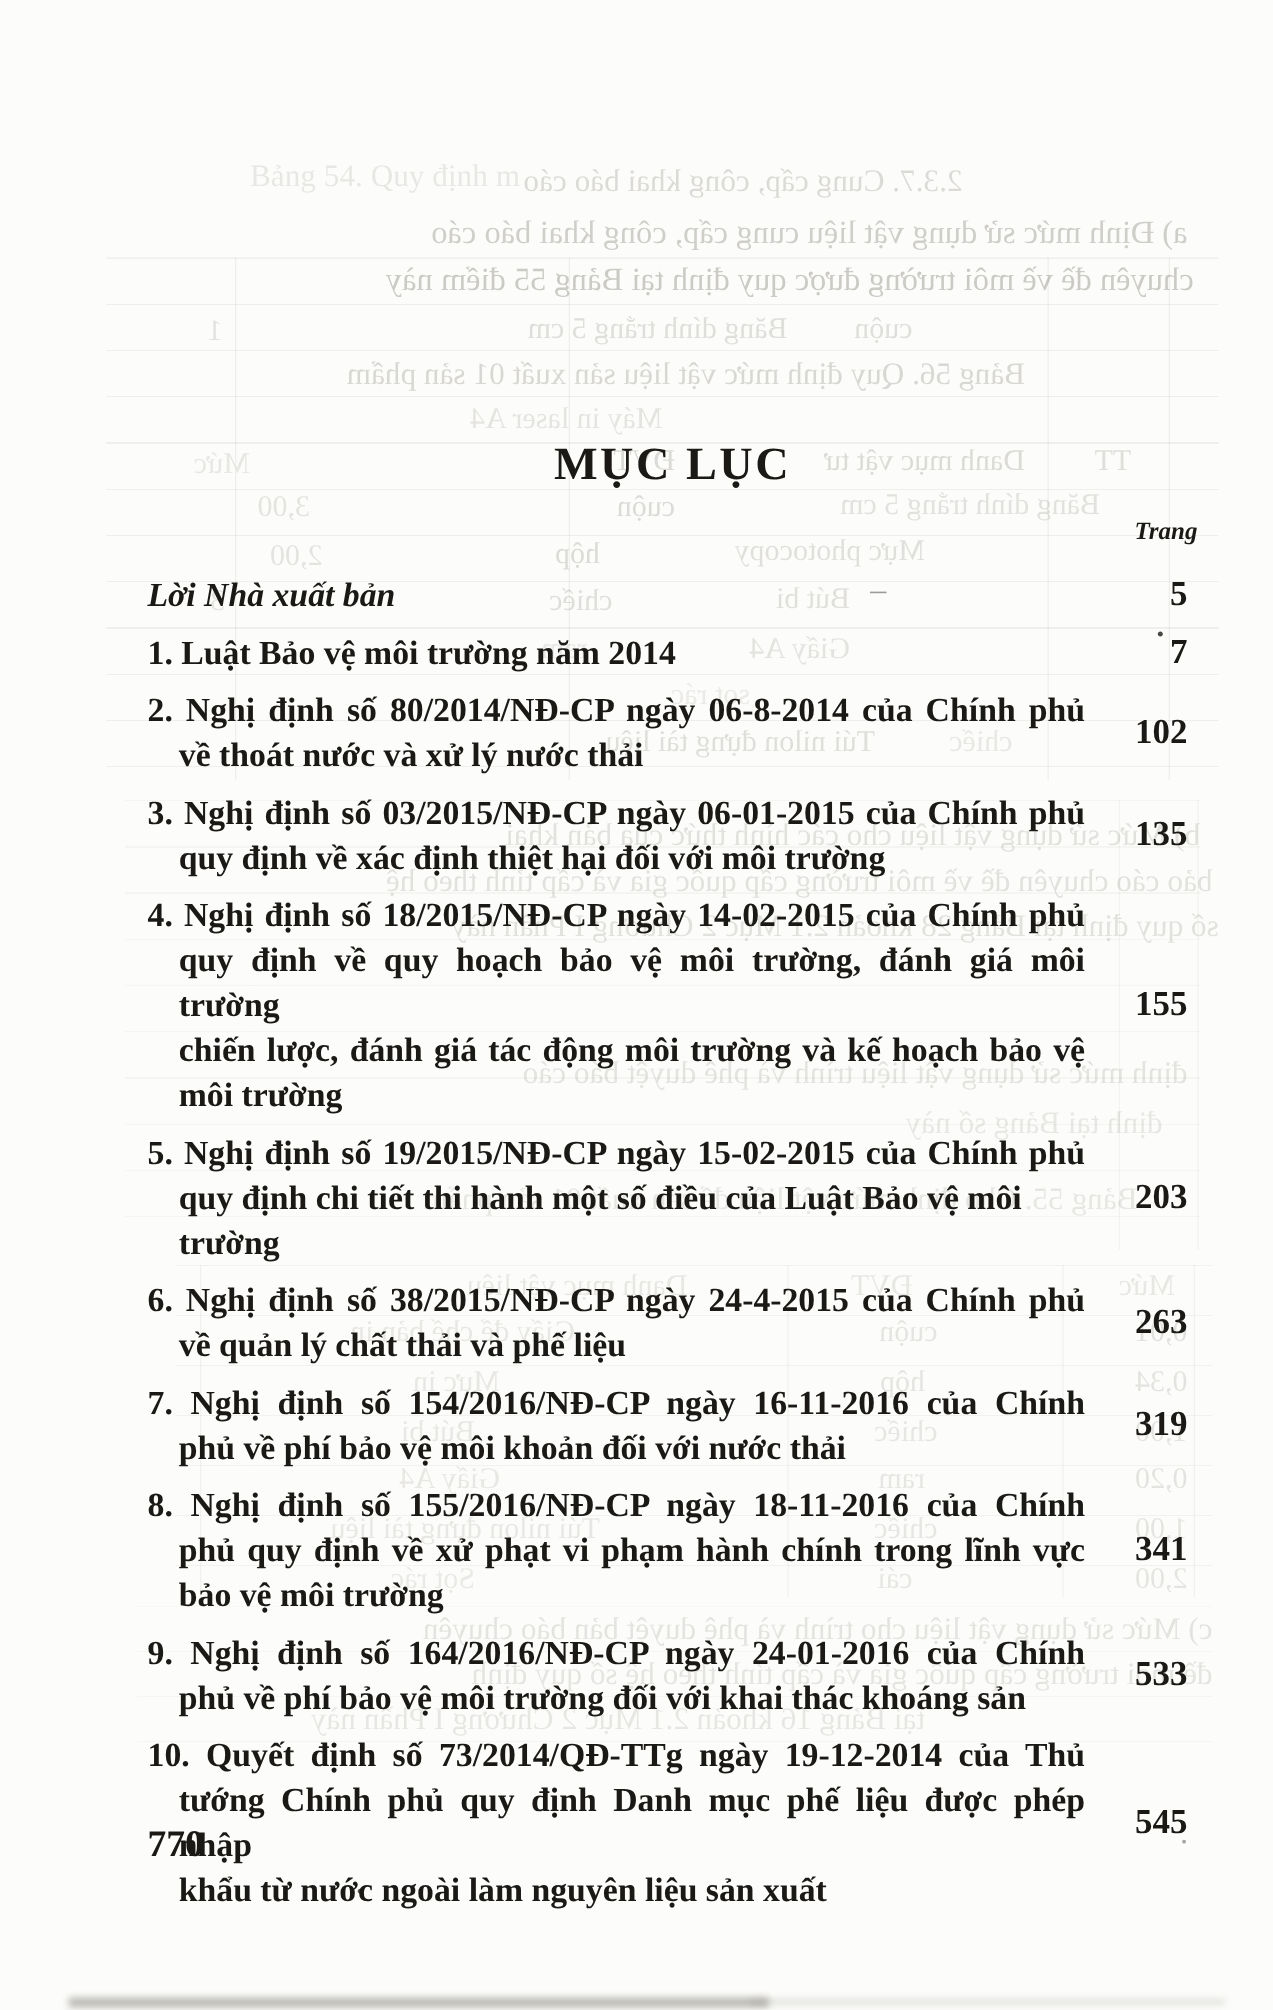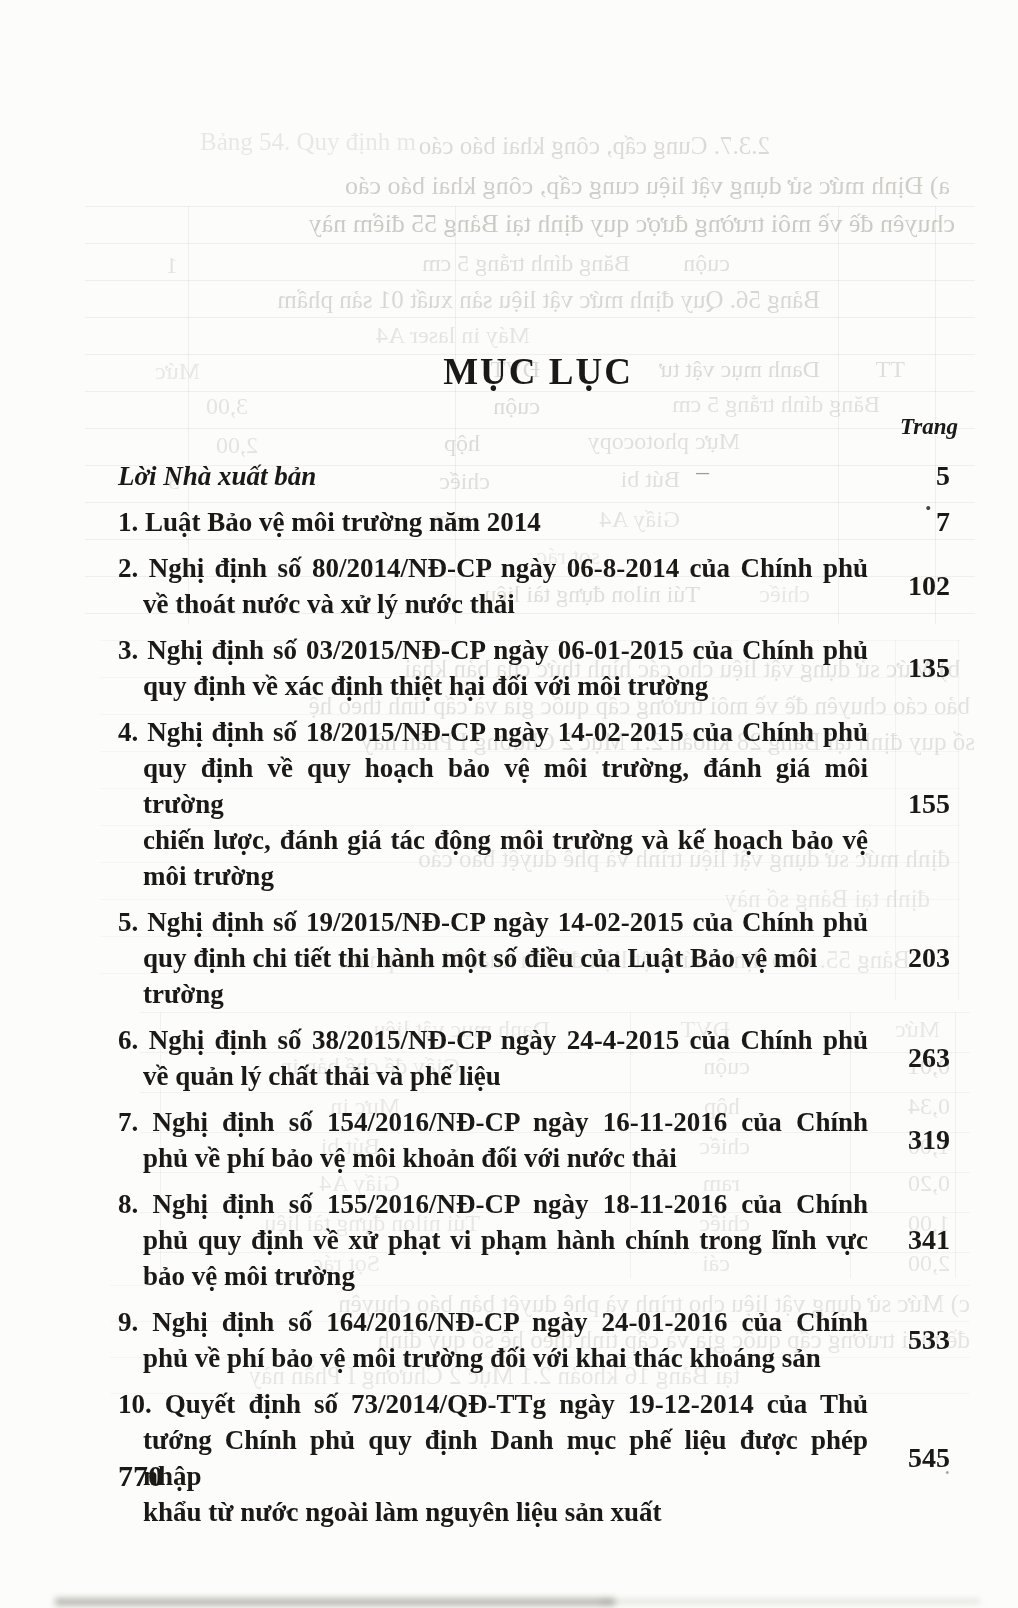--- a/index.html
+++ b/index.html
@@ -44,21 +44,21 @@
   .grid-bot{left:110px;top:1285px;width:860px;height:130px;
     background-image:repeating-linear-gradient(to bottom, rgba(70,65,55,.035) 0 1px, transparent 1px 36px);}
   .smudge{position:absolute;filter:blur(3px);background:#85837c;}
   .smudge1{left:55px;bottom:2px;width:560px;height:8px;opacity:.55;}
   .smudge2{left:600px;bottom:4px;width:380px;height:5px;opacity:.22;}
   
   .content{position:absolute;inset:0;z-index:2;}
   .title{position:absolute;left:118px;width:840px;top:350px;
     text-align:center;font-size:37px;font-weight:700;letter-spacing:2px;}
   .trang{position:absolute;top:414px;left:118px;width:840px;text-align:right;
-    font-size:23px;font-weight:700;font-style:italic;}
+    font-size:20px;font-weight:700;font-style:italic;}
   .toc{position:absolute;left:118px;width:840px;top:458px;}
   .row{display:flex;margin-bottom:10px;align-items:center;}
   .txt{width:750px;font-size:27px;font-weight:700;}
   .ln{line-height:36px;text-align:left;}
   .ln.j{text-align:justify;text-align-last:justify;}
   .ln.cont{padding-left:25px;}
   .ln.em{font-style:italic;}
   .pg{width:90px;display:flex;align-items:flex-end;justify-content:flex-end;
     padding-right:8px;box-sizing:border-box;font-size:28px;font-weight:700;line-height:36px;}
   .folio{position:absolute;left:118px;top:1458px;font-size:30px;font-weight:700;line-height:36px;}
@@ -181,21 +181,21 @@
           <div class="ln j">4. Nghị định số 18/2015/NĐ-CP ngày 14-02-2015 của Chính phủ</div>
           <div class="ln cont j">quy định về quy hoạch bảo vệ môi trường, đánh giá môi trường</div>
           <div class="ln cont j">chiến lược, đánh giá tác động môi trường và kế hoạch bảo vệ</div>
           <div class="ln cont">môi trường</div>
         </div>
         <div class="pg">155</div>
       </div>
 
       <div class="row">
         <div class="txt">
-          <div class="ln j">5. Nghị định số 19/2015/NĐ-CP ngày 14-02-2015 của Chính phủ</div>
+          <div class="ln j">5. Nghị định số 19/2015/NĐ-CP ngày 15-02-2015 của Chính phủ</div>
           <div class="ln cont">quy định chi tiết thi hành một số điều của Luật Bảo vệ môi trường</div>
         </div>
         <div class="pg">203</div>
       </div>
 
       <div class="row">
         <div class="txt">
           <div class="ln j">6. Nghị định số 38/2015/NĐ-CP ngày 24-4-2015 của Chính phủ</div>
           <div class="ln cont">về quản lý chất thải và phế liệu</div>
         </div>

